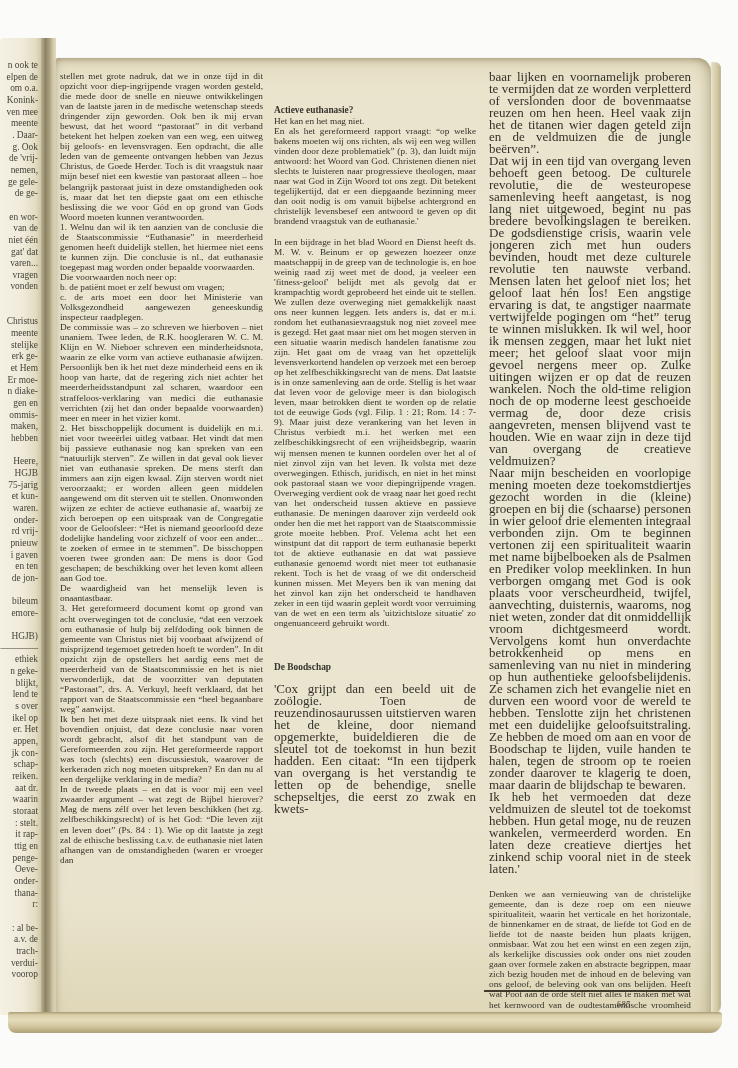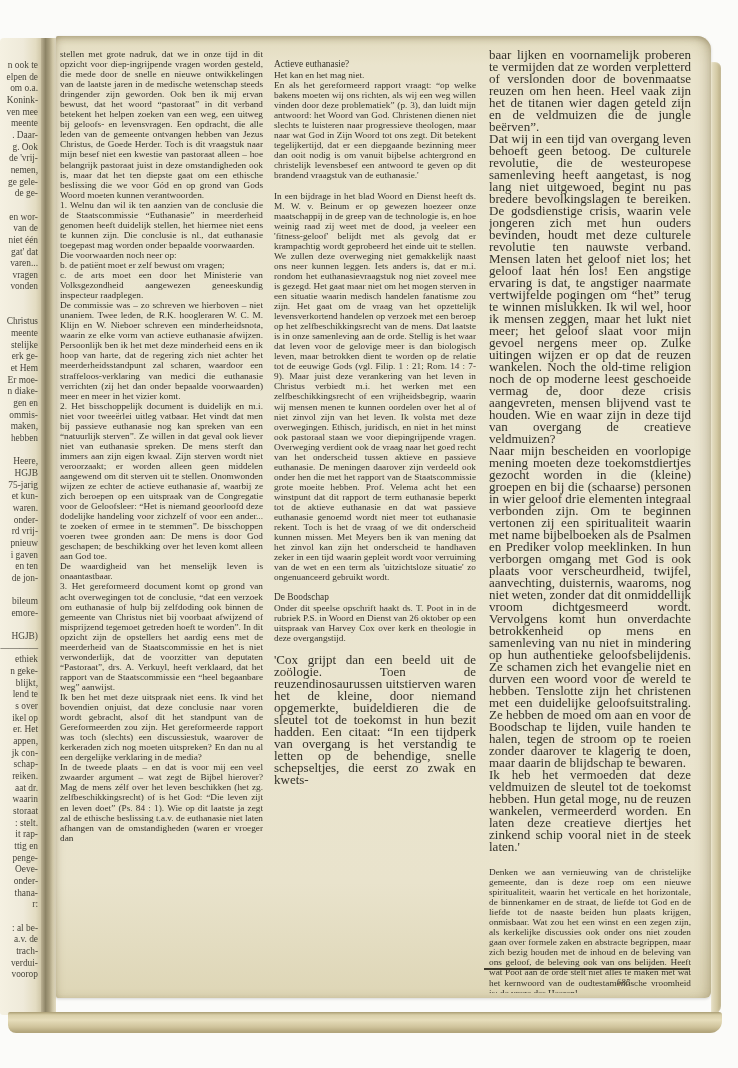--- a/index.html
+++ b/index.html
@@ -9,21 +9,21 @@
   .left-page{position:absolute;left:0;top:38px;width:42px;height:977px;
              background:linear-gradient(90deg,#f5f1e2 0%,#efeada 55%,#e3dcc2 85%,#cdc4a4 100%);
              border-radius:4px 0 0 3px;overflow:hidden;}
   .left-frags{position:absolute;left:0;top:22px;width:38px;
               font-size:9.4px;line-height:11.65px;color:#46443a;text-align:right;
               white-space:pre-line;}
   
   .spine{position:absolute;left:41px;top:38px;width:15px;height:980px;
          background:linear-gradient(90deg,#bcb294 0%,#8d8466 30%,#a89e7e 55%,#cfc6a6 78%,#e4ddc4 100%);}
   
-  .page{position:absolute;left:56px;top:36px;width:655px;height:962px;
+  .page{position:absolute;left:56px;top:58px;width:655px;height:962px;
         background:linear-gradient(180deg,#e2dbbe 0%,#eae4cd 3%,#ebe6d2 45%,#e9e3cc 88%,#ded6b6 100%);
         border-radius:2px 14px 6px 2px;
         box-shadow:inset -8px 0 14px -6px rgba(120,104,62,.45),
                    inset 4px 0 8px -4px rgba(120,104,62,.35),
                    inset 0 6px 9px -6px rgba(110,95,55,.55),
                    0 1px 3px rgba(0,0,0,.15);}
   
   .right-edge{position:absolute;left:711px;top:62px;width:10px;height:952px;
               background:linear-gradient(90deg,#e7e0c6,#d3c9a4 60%,#b8ac83);
               border-radius:0 6px 8px 0;
@@ -34,21 +34,21 @@
   
   .col{position:absolute;top:13px;height:944px;overflow:hidden;
        font-size:9.25px;line-height:10.05px;color:#34322a;text-align:justify;}
   .col-1{left:4px;width:203px;}
   .col-2{left:218px;width:202px;}
   .col-3{left:433px;width:202px;}
   .col p{margin:0;padding:0;}
   .col .small{font-size:13px;line-height:12px;}
   .gap{height:10px;}
   .gap-lg{height:14px;}
-  .head{font-weight:normal;font-size:9.4px;line-height:11px;text-align:left;}
+  .head{font-weight:bold;font-size:9.4px;line-height:11px;text-align:left;margin-top:24px;}
   .sig{display:flex;justify-content:space-between;font-size:9.6px;margin-top:6px;flex-direction:column;}
   .footer-rule{position:absolute;left:428px;top:932px;width:206px;border-top:2px solid #3e3a2c;}
   .page-number{position:absolute;left:430px;top:942px;width:145px;text-align:right;
                font-size:8.3px;font-weight:normal;color:#3c392d;letter-spacing:.5px;}
 </style>
 </head>
 <body>
 
 <div class="scan">
 
@@ -154,21 +154,20 @@
 
     <div class="col col-2">
       <div class="gap"></div>
       <div class="head">Actieve euthanasie?</div>
       <p>Het kan en het mag niet.</p>
       <p>En als het gereformeerd rapport vraagt: “op welke bakens moeten wij ons richten, als wij een weg willen vinden door deze problematiek” (p. 3), dan luidt mijn antwoord: het Woord van God. Christenen dienen niet slechts te luisteren naar progressieve theologen, maar naar wat God in Zijn Woord tot ons zegt. Dit betekent tegelijkertijd, dat er een diepgaande bezinning meer dan ooit nodig is om vanuit bijbelse achtergrond en christelijk levensbesef een antwoord te geven op dit brandend vraagstuk van de euthanasie.'</p>
       <div class="gap"></div>
       <p>In een bijdrage in het blad Woord en Dienst heeft ds. M. W. v. Beinum er op gewezen hoezeer onze maatschappij in de greep van de technologie is, en hoe weinig raad zij weet met de dood, ja veeleer een 'fitness-geloof' belijdt met als gevolg dat er krampachtig wordt geprobeerd het einde uit te stellen. We zullen deze overweging niet gemakkelijk naast ons neer kunnen leggen. Iets anders is, dat er m.i. rondom het euthanasievraagstuk nog niet zoveel mee is gezegd. Het gaat maar niet om het mogen sterven in een situatie waarin medisch handelen fanatisme zou zijn. Het gaat om de vraag van het opzettelijk levensverkortend handelen op verzoek met een beroep op het zelfbeschikkingsrecht van de mens. Dat laatste is in onze samenleving aan de orde. Stellig is het waar dat leven voor de gelovige meer is dan biologisch leven, maar betrokken dient te worden op de relatie tot de eeuwige Gods (vgl. Filip. 1 : 21; Rom. 14 : 7-9). Maar juist deze verankering van het leven in Christus verbiedt m.i. het werken met een zelfbeschikkingsrecht of een vrijheidsbegrip, waarin wij mensen menen te kunnen oordelen over het al of niet zinvol zijn van het leven. Ik volsta met deze overwegingen. Ethisch, juridisch, en niet in het minst ook pastoraal staan we voor diepingrijpende vragen. Overweging verdient ook de vraag naar het goed recht van het onderscheid tussen aktieve en passieve euthanasie. De meningen daarover zijn verdeeld ook onder hen die met het rapport van de Staatscommissie grote moeite hebben. Prof. Velema acht het een winstpunt dat dit rapport de term euthanasie beperkt tot de aktieve euthanasie en dat wat passieve euthanasie genoemd wordt niet meer tot euthanasie rekent. Toch is het de vraag of we dit onderscheid kunnen missen. Met Meyers ben ik van mening dat het zinvol kan zijn het onderscheid te handhaven zeker in een tijd waarin gepleit wordt voor verruiming van de wet en een term als 'uitzichtsloze situatie' zo ongenuanceerd gebruikt wordt.</p>
       <div class="gap"></div>
       <div class="head">De Boodschap</div>
-      <p>Onder dit speelse opschrift haakt ds. T. Poot in in de rubriek P.S. in Woord en Dienst van 26 oktober op een uitspraak van Harvey Cox over kerk en theologie in deze overgangstijd.</p>
       <div class="gap"></div>
       <p class="small">'Cox grijpt dan een beeld uit de zoölogie. Toen de reuzendinosaurussen uitstierven waren het de kleine, door niemand opgemerkte, buideldieren die de sleutel tot de toekomst in hun bezit hadden. Een citaat: “In een tijdperk van overgang is het verstandig te letten op de behendige, snelle schepseltjes, die eerst zo zwak en kwets-</p>
     </div>
 
     <div class="col col-3">
       <p class="small">baar lijken en voornamelijk proberen te vermijden dat ze worden verpletterd of verslonden door de bovenmaatse reuzen om hen heen. Heel vaak zijn het de titanen wier dagen geteld zijn en de veldmuizen die de jungle beërven”.</p>
       <p class="small">Dat wij in een tijd van overgang leven behoeft geen betoog. De culturele revolutie, die de westeuropese samenleving heeft aangetast, is nog lang niet uitgewoed, begint nu pas bredere bevolkingslagen te bereiken. De godsdienstige crisis, waarin vele jongeren zich met hun ouders bevinden, houdt met deze culturele revolutie ten nauwste verband. Mensen laten het geloof niet los; het geloof laat hén los! Een angstige ervaring is dat, te angstiger naarmate vertwijfelde pogingen om “het” terug te winnen mislukken. Ik wil wel, hoor ik mensen zeggen, maar het lukt niet meer; het geloof slaat voor mijn gevoel nergens meer op. Zulke uitingen wijzen er op dat de reuzen wankelen. Noch the old-time religion noch de op moderne leest geschoeide vermag de, door deze crisis aangevreten, mensen blijvend vast te houden. Wie en waar zijn in deze tijd van overgang de creatieve veldmuizen?</p>
       <p class="small">Naar mijn bescheiden en voorlopige mening moeten deze toekomstdiertjes gezocht worden in die (kleine) groepen en bij die (schaarse) personen in wier geloof drie elementen integraal verbonden zijn. Om te beginnen vertonen zij een spiritualiteit waarin met name bijbelboeken als de Psalmen en Prediker volop meeklinken. In hun verborgen omgang met God is ook plaats voor verscheurdheid, twijfel, aanvechting, duisternis, waaroms, nog niet weten, zonder dat dit onmiddellijk vroom dichtgesmeerd wordt. Vervolgens komt hun onverdachte betrokkenheid op mens en samenleving van nu niet in mindering op hun authentieke geloofsbelijdenis. Ze schamen zich het evangelie niet en durven een woord voor de wereld te hebben. Tenslotte zijn het christenen met een duidelijke geloofsuitstraling. Ze hebben de moed om aan en voor de Boodschap te lijden, vuile handen te halen, tegen de stroom op te roeien zonder daarover te klagerig te doen, maar daarin de blijdschap te bewaren.</p>
       <p class="small">Ik heb het vermoeden dat deze veldmuizen de sleutel tot de toekomst hebben. Hun getal moge, nu de reuzen wankelen, vermeerderd worden. En laten deze creatieve diertjes het zinkend schip vooral niet in de steek laten.'</p>
       <div class="gap-lg"></div>

